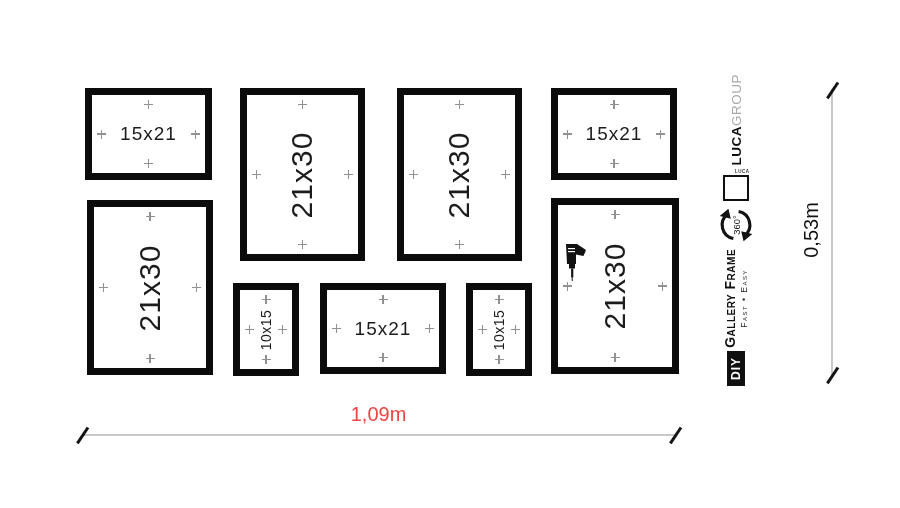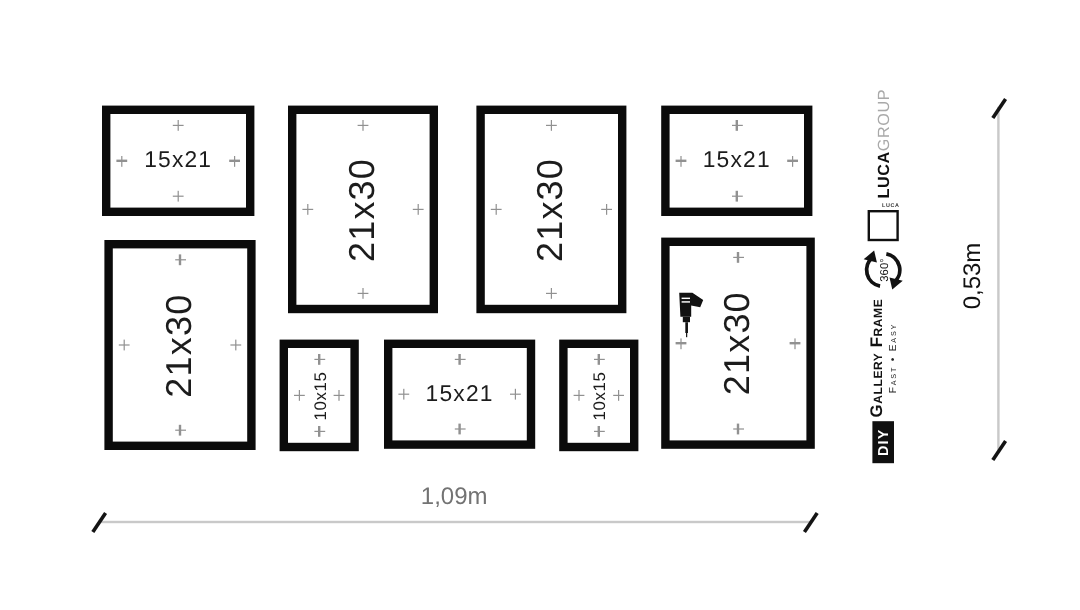--- a/index.html
+++ b/index.html
@@ -27,21 +27,21 @@
   .mk.r{right:5px;top:50%;margin-top:-4.5px;}
   .drill{position:absolute;left:4px;top:36px;}
   
   .dim-line-h{position:absolute;left:82px;top:434px;width:593px;height:2px;background:#c9c9c9;}
   .dim-line-v{position:absolute;left:831px;top:89px;width:2px;height:286px;background:#c9c9c9;}
   .tick{position:absolute;width:19px;height:2.6px;background:#141414;transform:rotate(-56deg);}
   .tick.bl{left:73px;top:434px;}
   .tick.br{left:666px;top:434px;}
   .tick.rt{left:823px;top:89px;}
   .tick.rb{left:823px;top:374px;}
-  .dim-label-h{position:absolute;left:82px;top:403px;width:593px;text-align:center;font-size:20px;color:#737373;}
+  .dim-label-h{position:absolute;left:82px;top:403px;width:593px;text-align:center;font-size:20px;color:#ef4444;}
   .dim-label-v{position:absolute;left:761px;top:219px;width:100px;height:22px;text-align:center;font-size:20px;color:#111;transform:rotate(-90deg);}
   
   .branding{
     position:absolute;left:580px;top:204px;width:312px;height:52px;
     transform:rotate(-90deg);
     display:flex;flex-direction:row;align-items:center;justify-content:space-between;
   }
   .diy-badge{background:#101010;color:#fff;font-size:12px;font-weight:bold;letter-spacing:1px;padding:2px 6px;}
   .product-block{text-align:center;line-height:1.1;}
   .product-name{font-variant:small-caps;font-weight:bold;font-size:14px;letter-spacing:0.5px;color:#111;}

